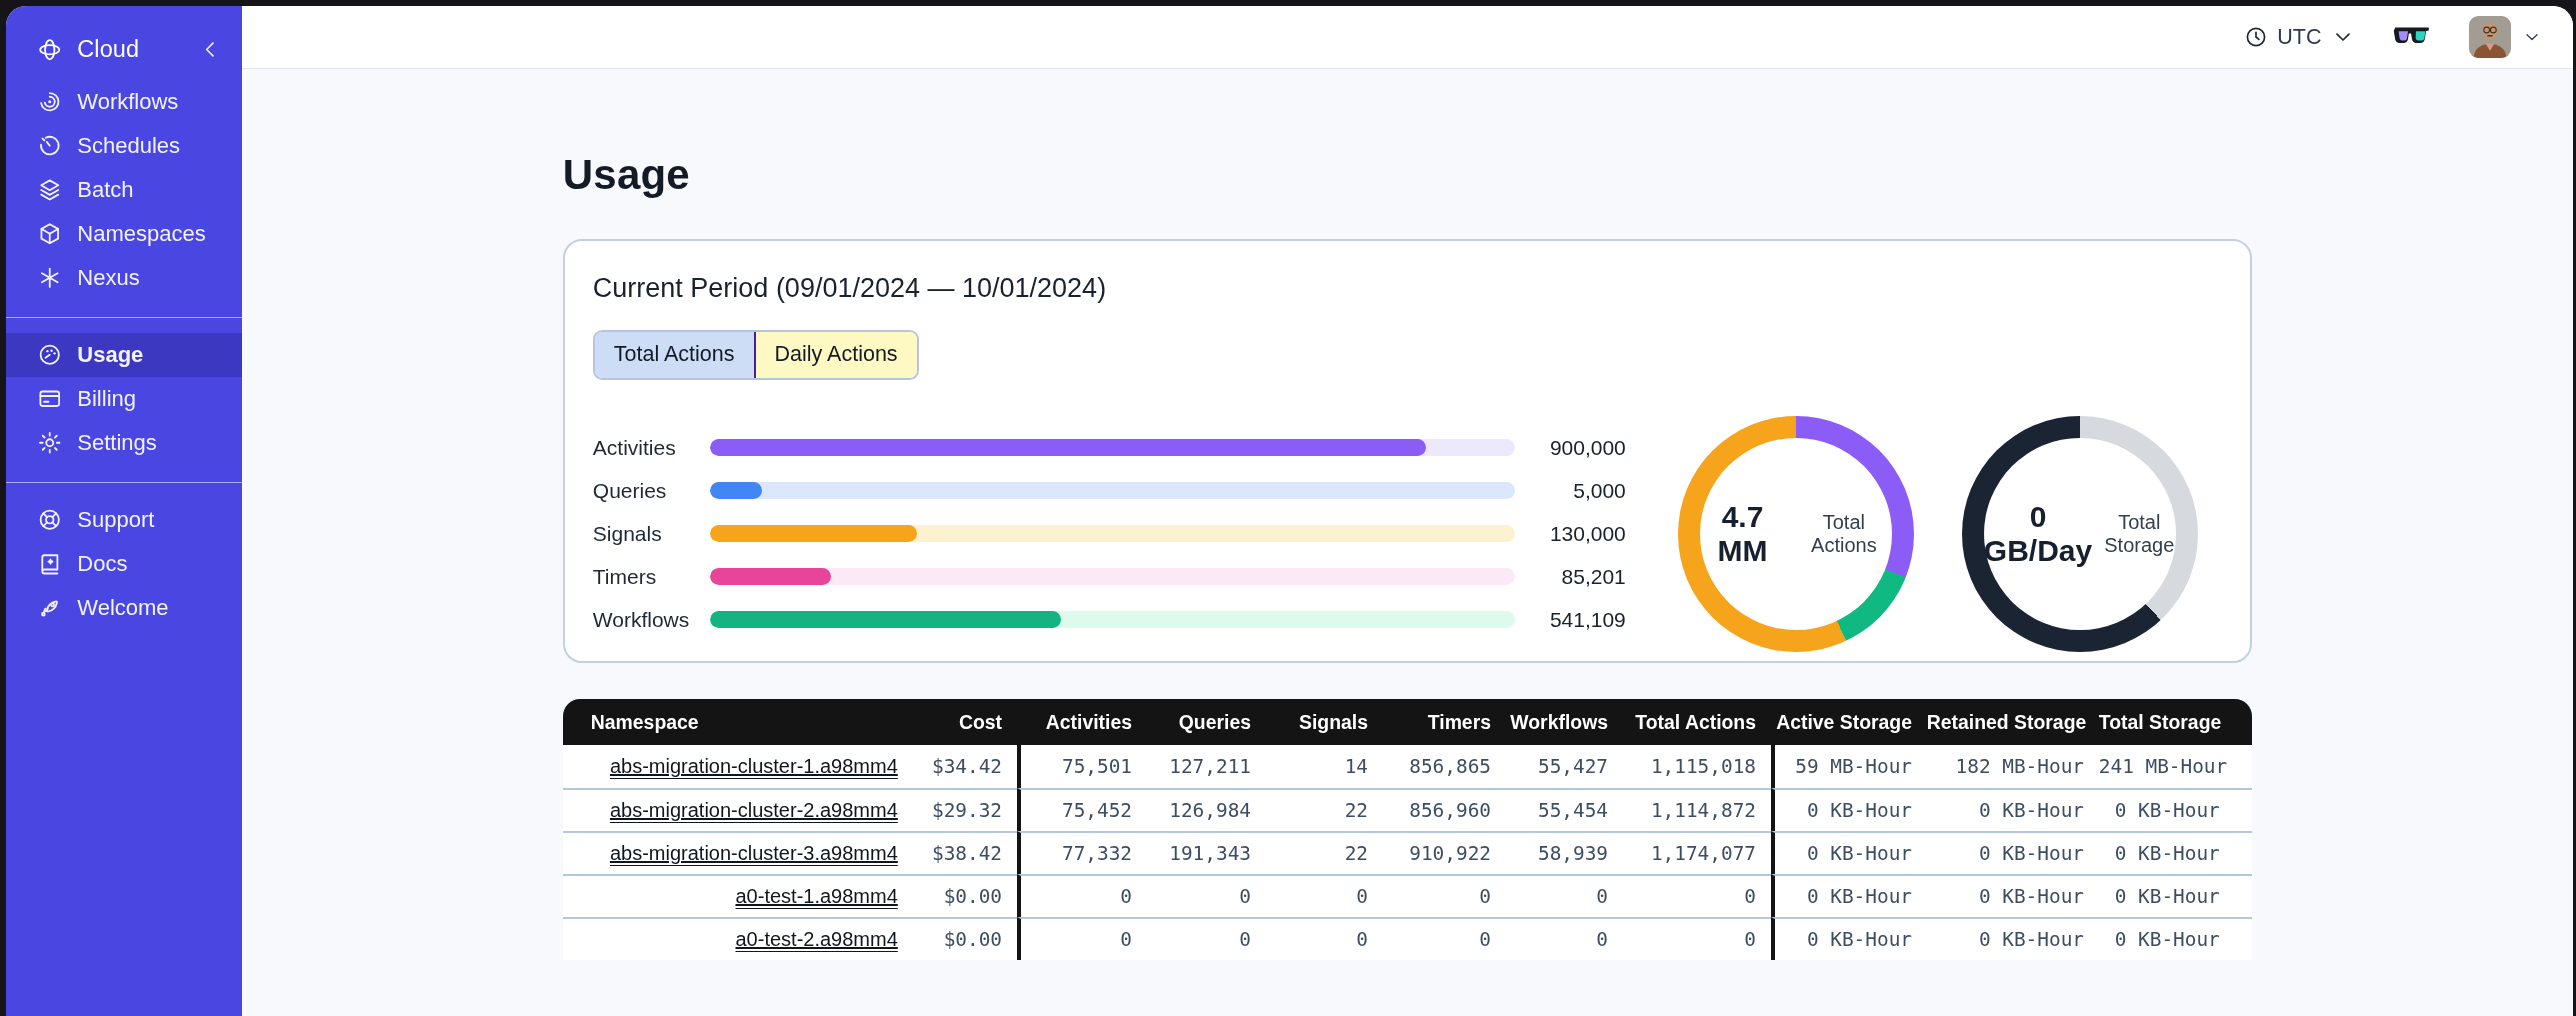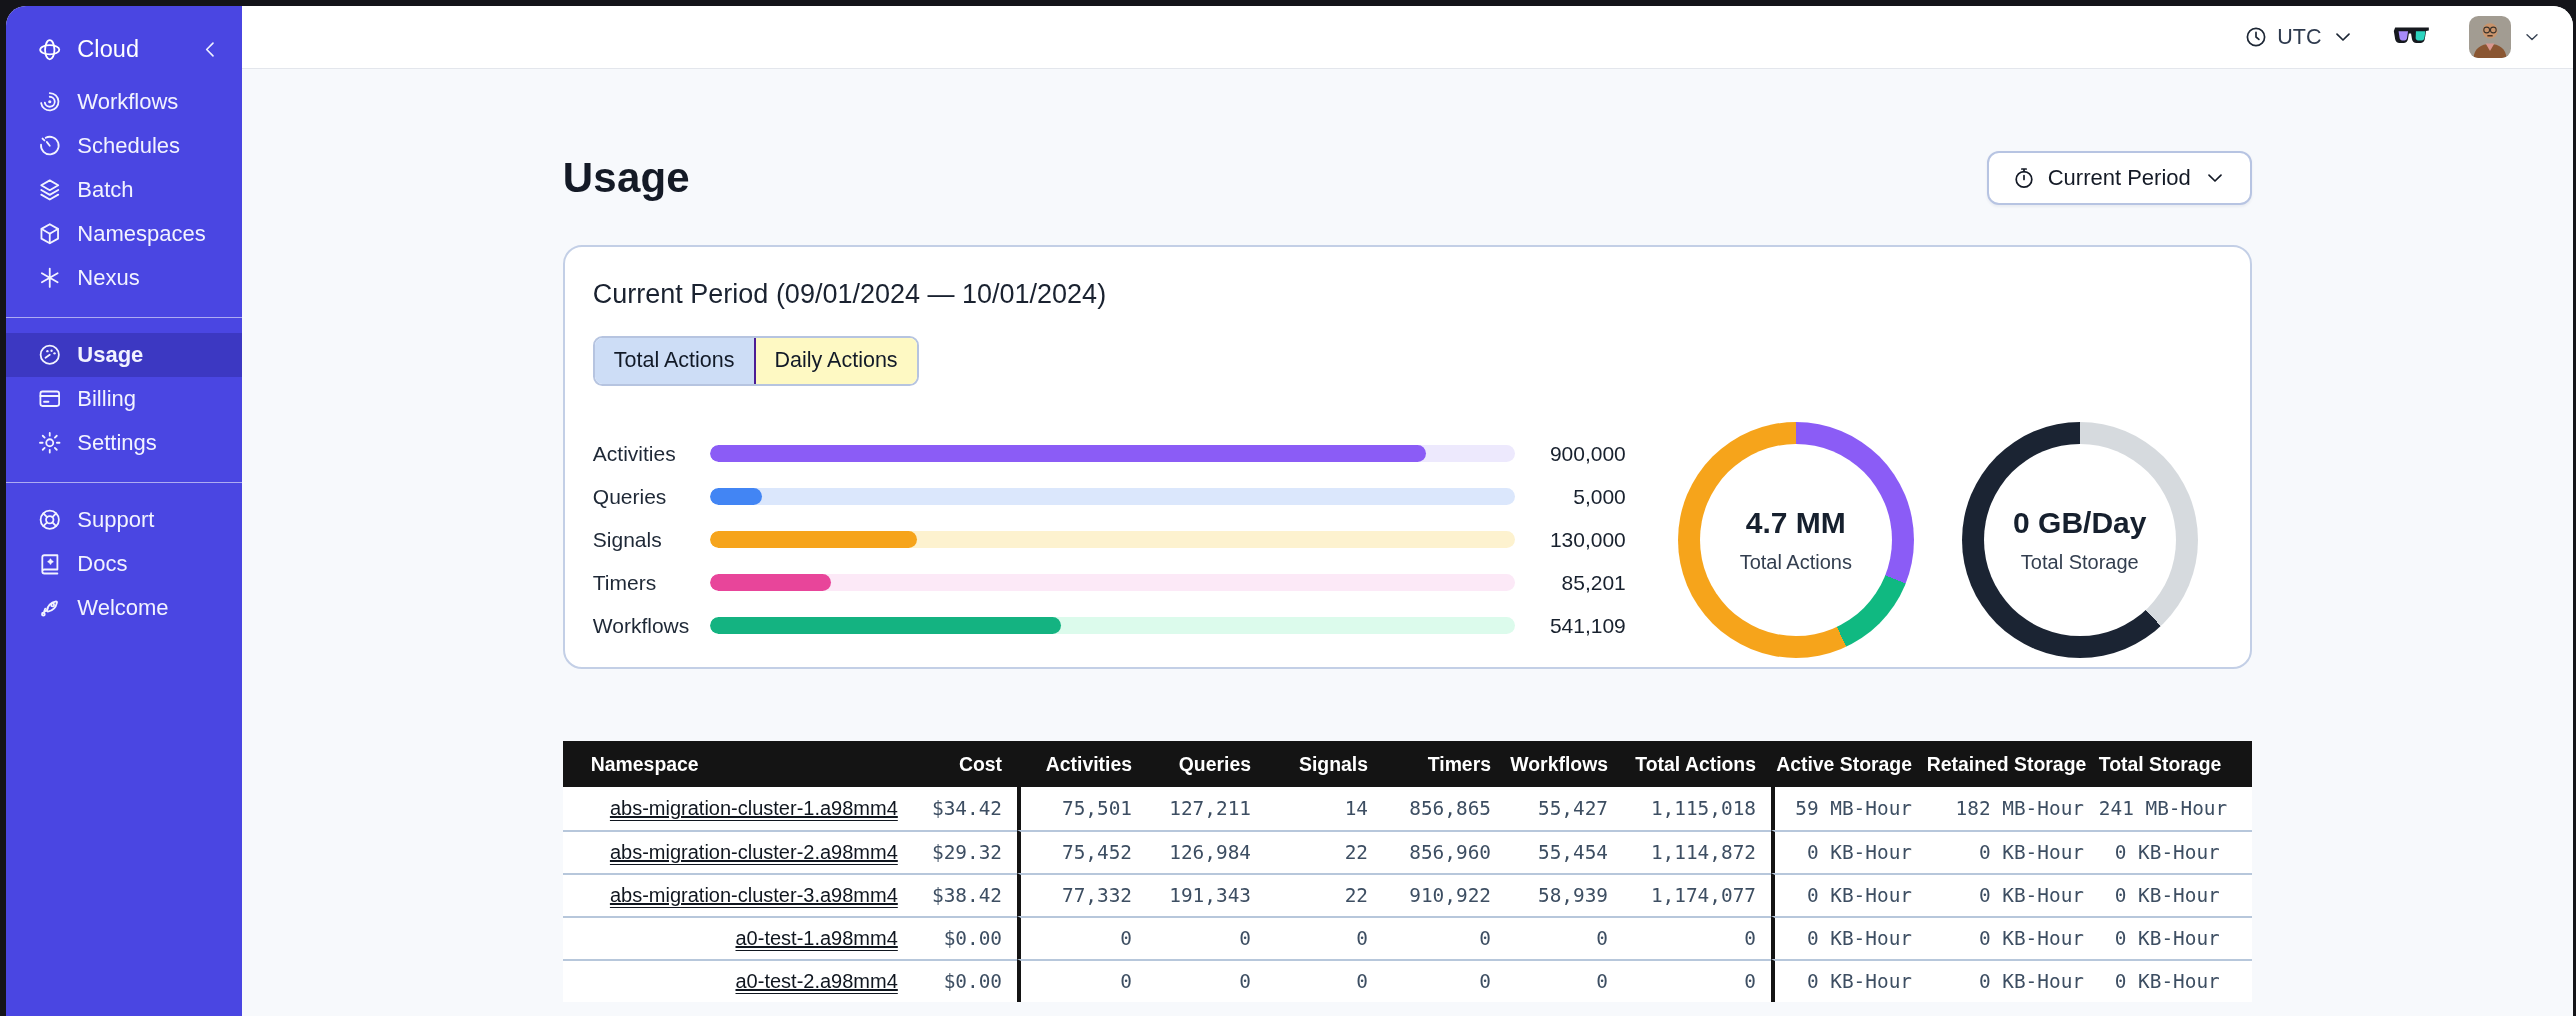--- a/index.html
+++ b/index.html
@@ -140,28 +140,28 @@
   .bar-fill { position: absolute; left: 0; top: 0; bottom: 0; border-radius: 8.7px; }
   .bar-value { width: 111px; flex: none; text-align: right; font-size: 21px; color: #18212e; }
   .donuts { margin-left: auto; display: flex; gap: 48px; padding-right: 24px; }
   .donut { width: 236px; height: 236px; border-radius: 50%; position: relative; }
   .donut::after {
     content: ""; position: absolute; inset: 22px;
     background: #fff; border-radius: 50%;
   }
   .donut-center {
     position: absolute; inset: 22px; z-index: 1;
-    display: flex; flex-direction: column; align-items: center; justify-content: center;
+    display: flex; flex-direction: row; align-items: center; justify-content: center;
     gap: 10.7px; text-align: center;
   }
   .donut-value { font-size: 30px; font-weight: bold; color: #16202e; }
   .donut-label { font-size: 20px; color: #333e4f; }
   
   .usage-table-wrap { margin-top: 36px; border-radius: 17.4px 17.4px 0 0; overflow: hidden; }
-  table { width: 1689px; border-collapse: separate; border-spacing: 0; table-layout: fixed; background: #86efac; margin-top: 36px; }
+  table { width: 1689px; border-collapse: separate; border-spacing: 0; table-layout: fixed; background: #86efac; }
   thead th {
     background: #141414;
     color: #fff;
     font-size: 19.4px;
     font-weight: bold;
     height: 46px;
     text-align: right;
     padding: 0 14.8px 0 0;
     white-space: nowrap;
   }
@@ -369,34 +369,20 @@
             <path d="M6 9.2 12 15l6-5.8"></path>
           </svg>
       </span>
     </div>
   </header>
 
   <main class="content">
     <div class="inner">
       <div class="page-head">
         <h1 class="page-title">Usage</h1>
-        <button class="period-btn">
-          <span class="icon">
-            <svg viewBox="0 0 24 24">
-                <circle cx="12" cy="13.4" r="7.8"></circle>
-                <path d="M12 9.6v3.8M9.8 3h4.4M12 3v2.6"></path>
-              </svg>
-          </span>
-          <span>Current Period</span>
-          <span class="icon chev">
-            <svg viewBox="0 0 24 24">
-                <path d="M6 9.2 12 15l6-5.8"></path>
-              </svg>
-          </span>
-        </button>
       </div>
 
       <section class="card">
         <h2 class="card-title">Current Period (09/01/2024 — 10/01/2024)</h2>
         <div class="tabs" id="tabs">
             <button class="tab active">Total Actions</button>
             <button class="tab">Daily Actions</button>
           </div>
         <div class="chart-row">
           <div class="bars" id="bars">

